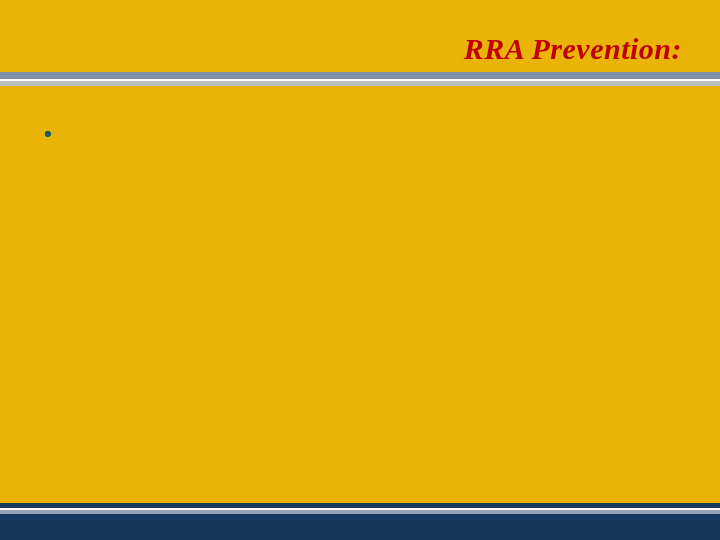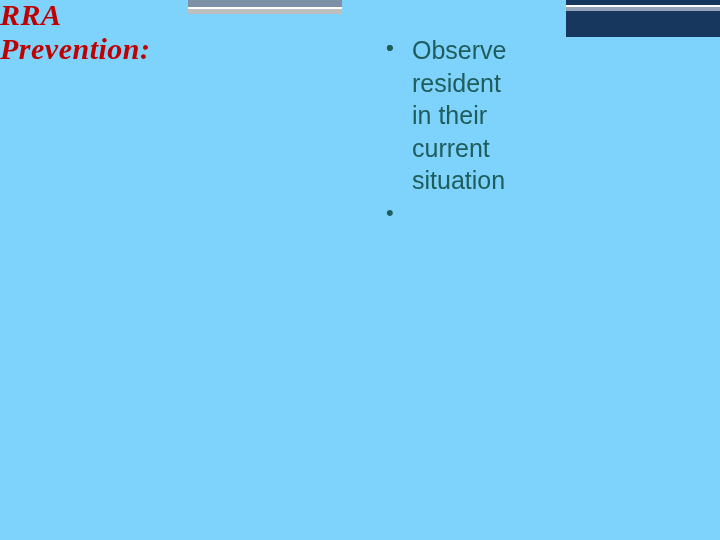--- a/index.html
+++ b/index.html
@@ -14,23 +14,23 @@
   html, body { width: 720px; height: 540px; }
   body {
     font-family: "Liberation Sans", sans-serif;
     background: #ffffff;
     overflow: hidden;
   }
   .slide {
     position: relative;
     width: 720px;
     height: 540px;
-    background: #7dd3fc;
+    background: #eab308;
     display: flex;
-    flex-direction: row;
+    flex-direction: column;
   }
   
   .title-area {
     height: 72px;
     display: flex;
     align-items: flex-end;
     justify-content: flex-end;
     padding: 0 38px 6px 0;
   }
   .slide-title {
@@ -94,21 +94,20 @@
     <div class="s3"></div>
   </div>
 
   <div class="body-area">
     <ul class="bullet-list">
       <li class="bullet-item">
         <span class="bullet-glyph">•</span>
       </li>
       <li class="bullet-item">
         <span class="bullet-glyph">•</span>
-        <span>Observe resident in their current situation</span>
       </li>
       <li class="bullet-item">
         <span class="bullet-glyph">•</span>
       </li>
     </ul>
   </div>
 
   <div class="footer-bar">
     <div class="f1"></div>
     <div class="f2"></div>

